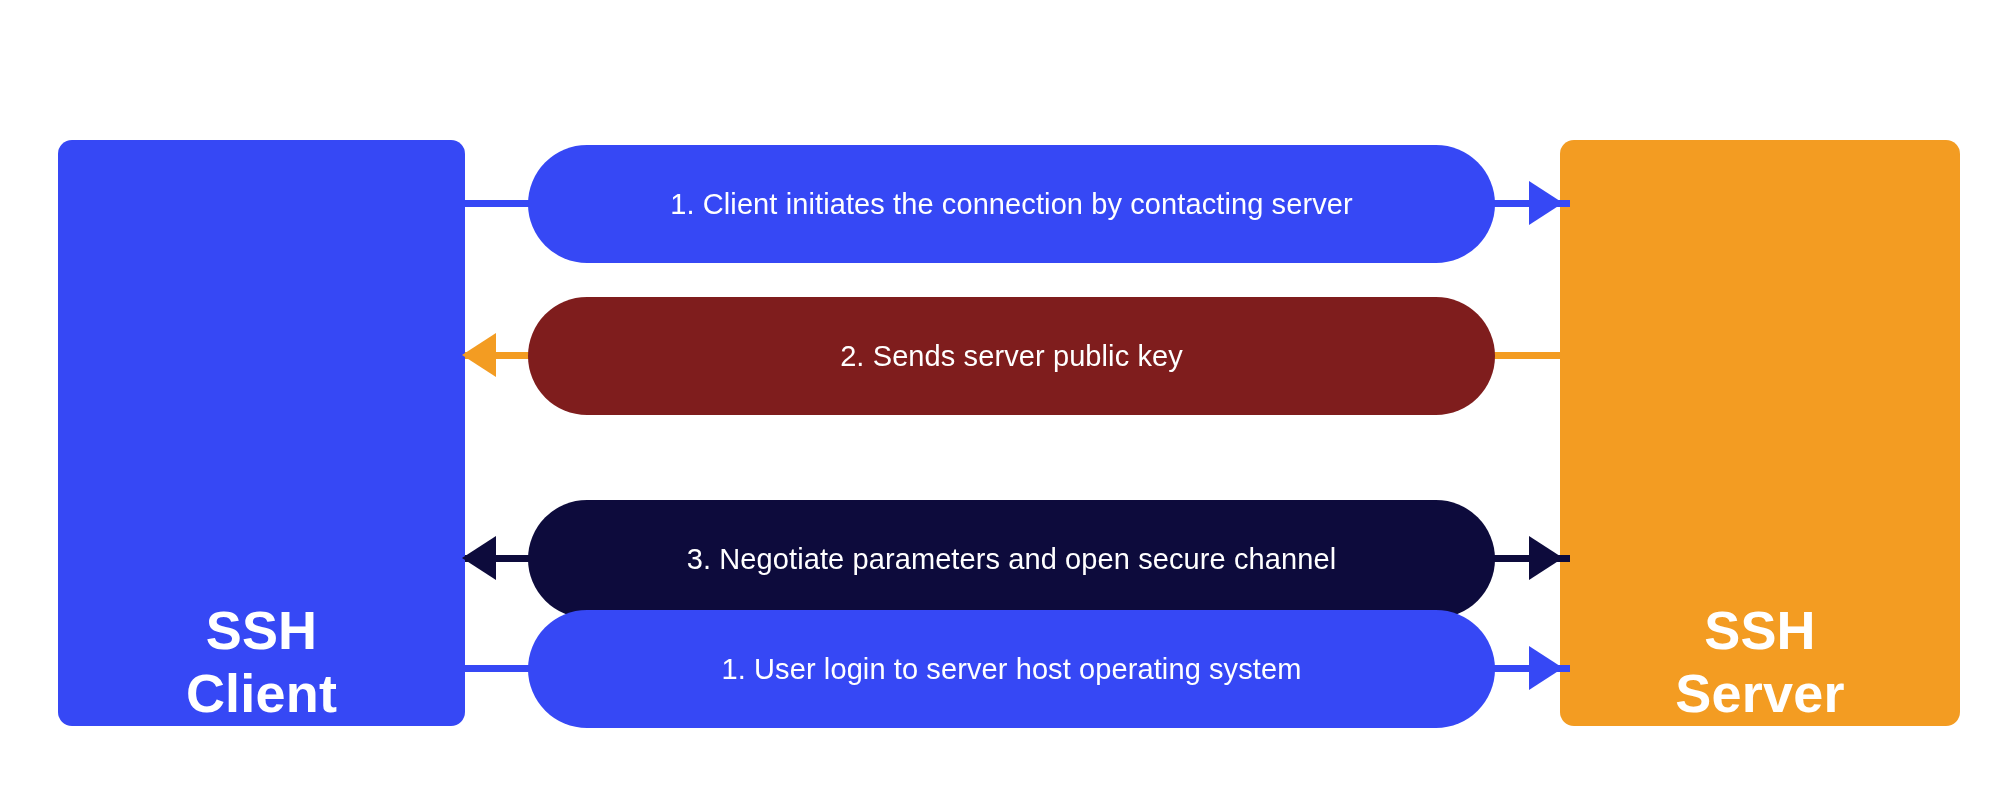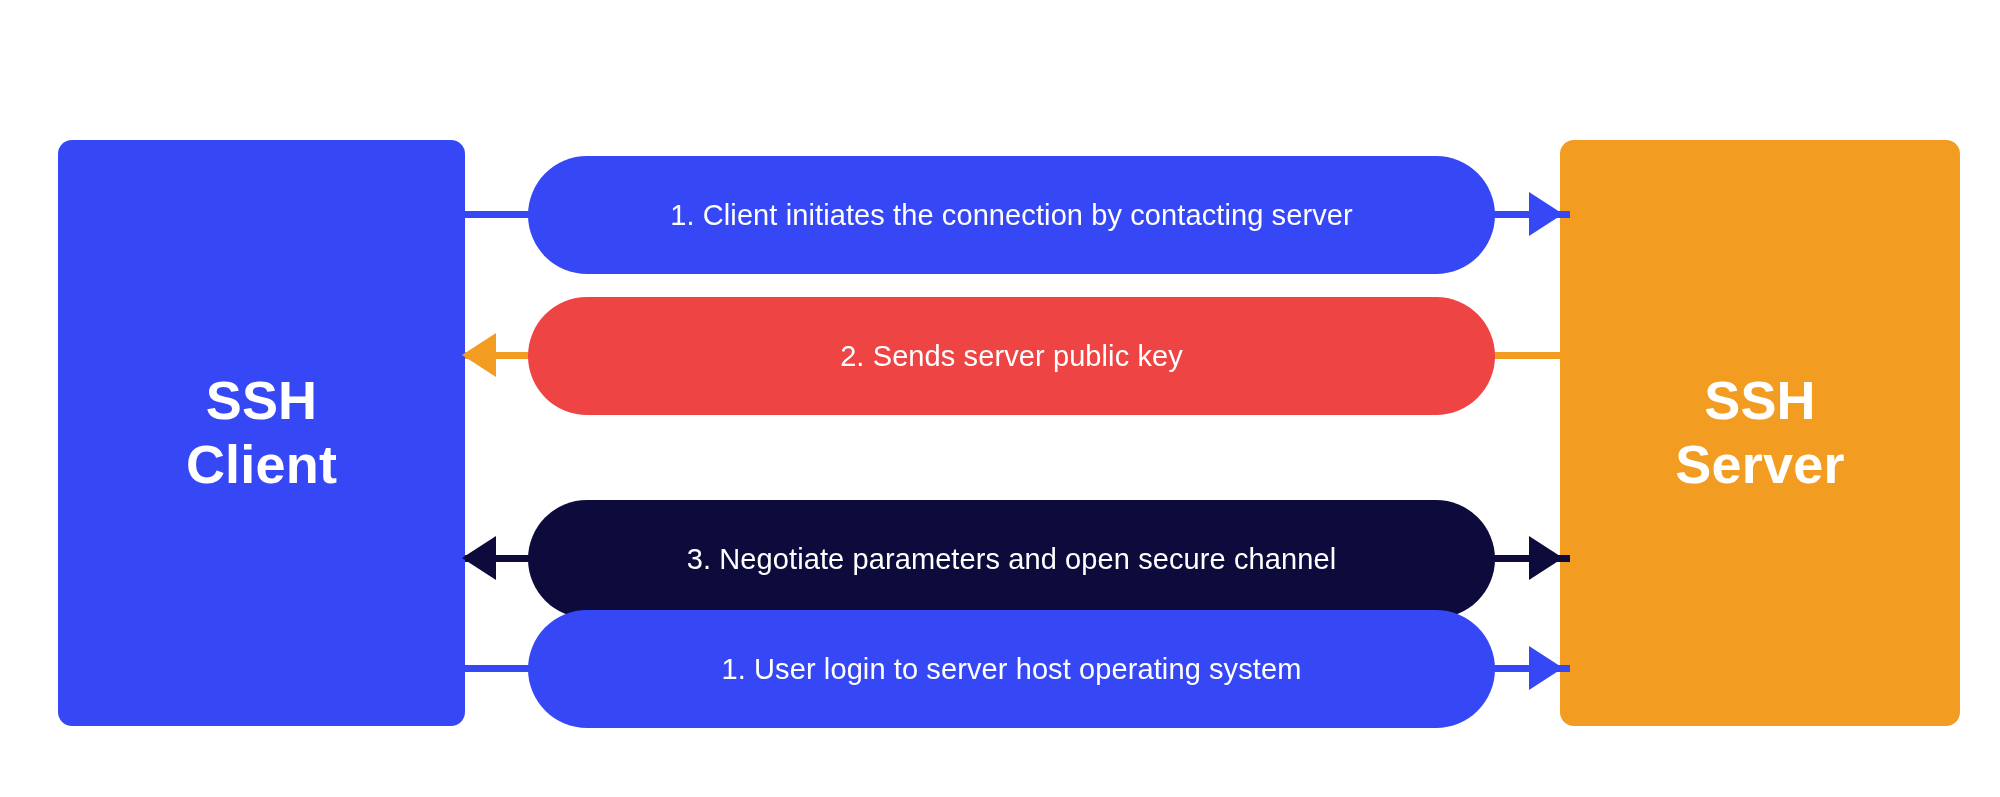--- a/index.html
+++ b/index.html
@@ -18,21 +18,21 @@
     width: 2000px;
     height: 797px;
     background: #ffffff;
     overflow: hidden;
   }
 
   
   .endpoint-box {
     position: absolute;
     display: flex;
-    align-items: center;
+    align-items: flex-end;
     justify-content: center;
     border-radius: 14px;
     box-sizing: border-box;
   }
   .endpoint-label {
     color: #ffffff;
     font-size: 54px;
     font-weight: bold;
     line-height: 1.18;
     text-align: center;
@@ -104,21 +104,21 @@
     border-right-width: 34px;
     border-right-style: solid;
   }
   .arrowhead.point-right {
     left: 1529px;
     border-left-width: 34px;
     border-left-style: solid;
   }
 
   
-  #row-1 { top: 156px; }
+  #row-1 { top: 145px; }
   #row-2 { top: 297px; }
   #row-3 { top: 452px; margin-top: 48px; }
   #row-4 { top: 610px; }
 </style>
 </head>
 <body>
 
 <div id="diagram-canvas" style="background: rgb(255, 255, 255);">
 
   <div class="endpoint-box" id="client-box" style="background: rgb(54, 72, 245);">
@@ -137,21 +137,21 @@
     <div class="arrowhead point-right" style="border-left-color: rgb(54, 72, 245);"></div>
     <div class="message-pill" style="background: rgb(54, 72, 245);">
       <div class="message-text">1. Client initiates the connection by contacting server</div>
     </div>
   </div>
 
   <div class="message-row" id="row-2">
     <div class="connector left-side" style="background: rgb(243, 156, 34);"></div>
     <div class="connector right-side" style="background: rgb(243, 156, 34);"></div>
     <div class="arrowhead point-left" style="border-right-color: rgb(243, 156, 34);"></div>
-    <div class="message-pill" style="background: #ef4444;">
+    <div class="message-pill" style="background: #7f1d1d;">
       <div class="message-text">2. Sends server public key</div>
     </div>
   </div>
 
   <div class="message-row" id="row-3">
     <div class="connector left-side" style="background: rgb(13, 11, 60);"></div>
     <div class="connector right-side" style="background: rgb(13, 11, 60);"></div>
     <div class="arrowhead point-left" style="border-right-color: rgb(13, 11, 60);"></div>
     <div class="arrowhead point-right" style="border-left-color: rgb(13, 11, 60);"></div>
     <div class="message-pill" style="background: rgb(13, 11, 60);">

